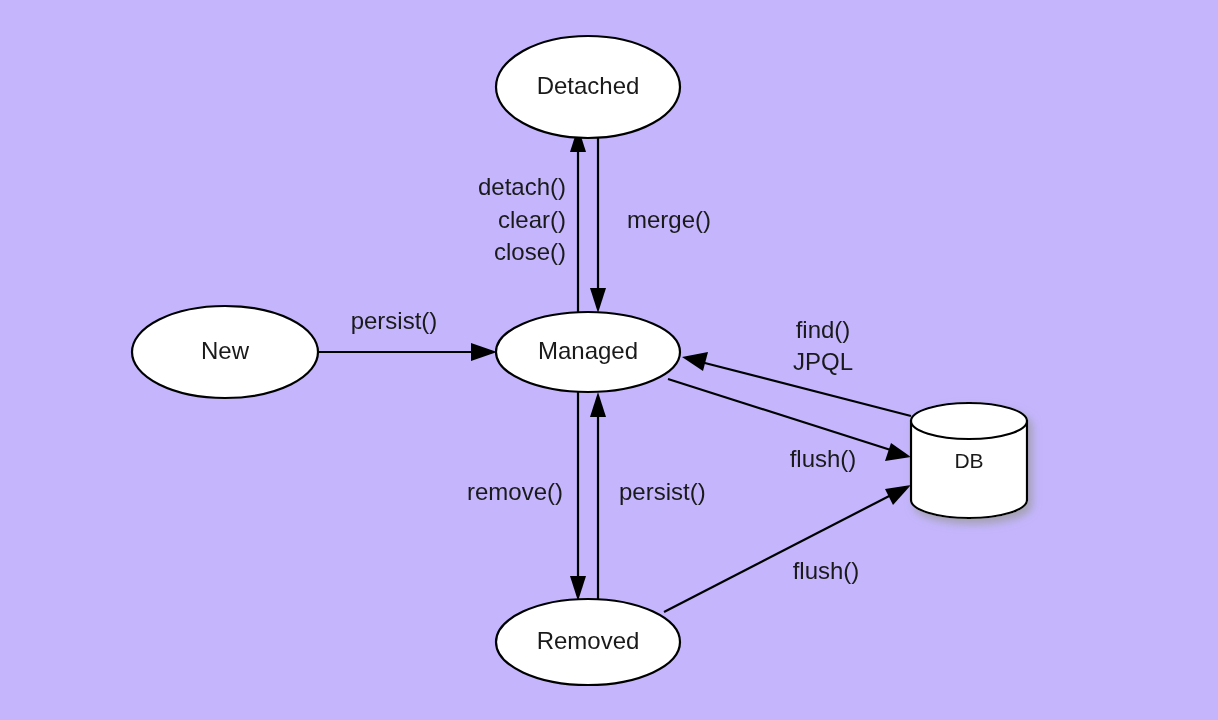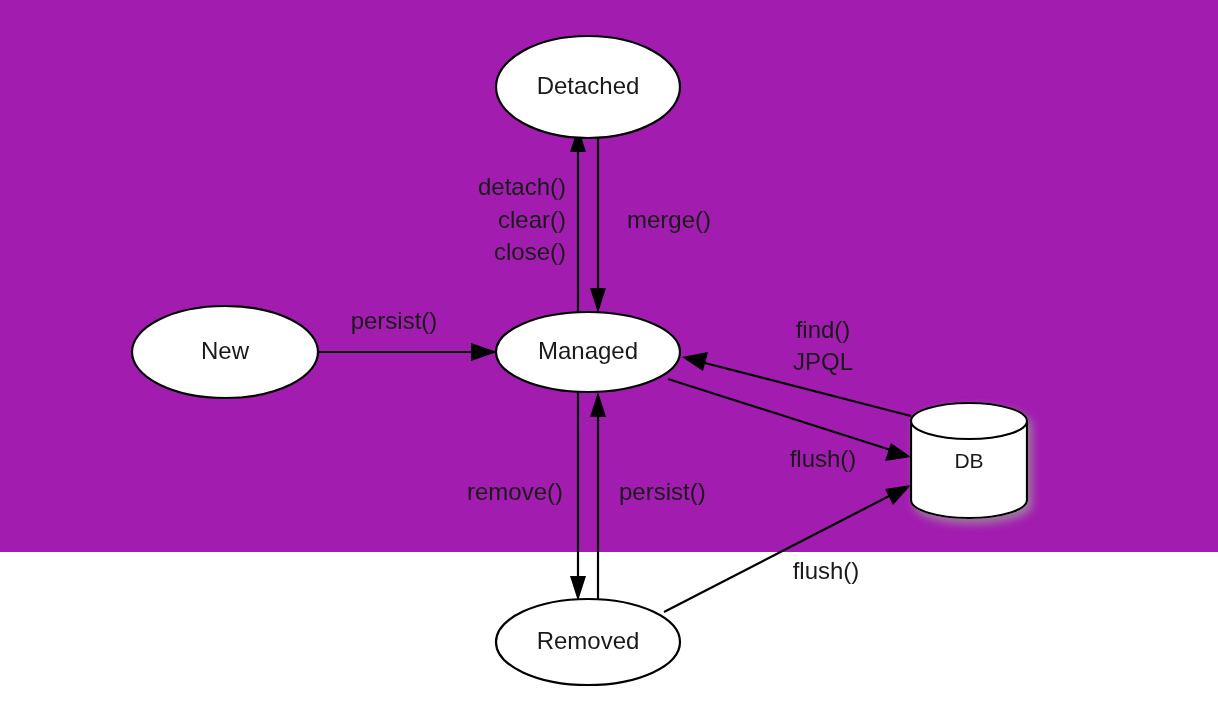--- a/index.html
+++ b/index.html
@@ -10,22 +10,22 @@
   }
   body {
     width: 1218px;
     height: 720px;
     overflow: hidden;
     font-family: "Liberation Sans", sans-serif;
   }
   #diagram-root {
     position: relative;
     width: 1218px;
-    height: 552px;
-    background: #a21caf;
+    height: 720px;
+    background: #c4b5fd;
   }
   #diagram-svg {
     position: absolute;
     top: 0;
     left: 0;
     width: 1218px;
     height: 720px;
     display: block;
   }
   .node-shape {

